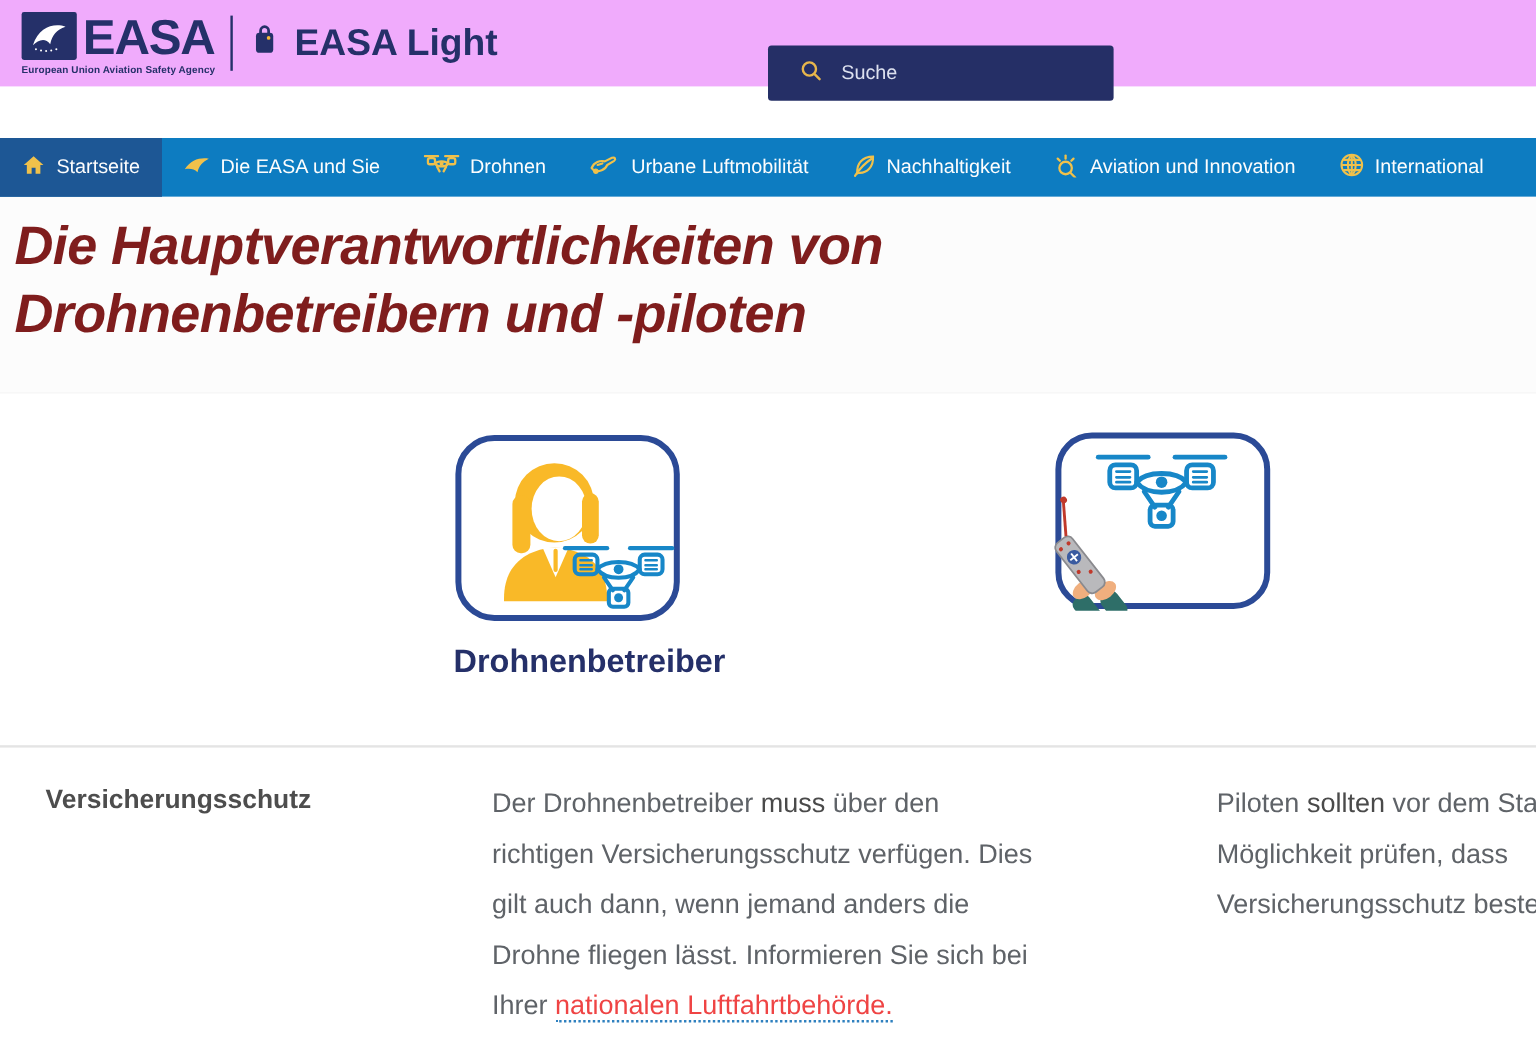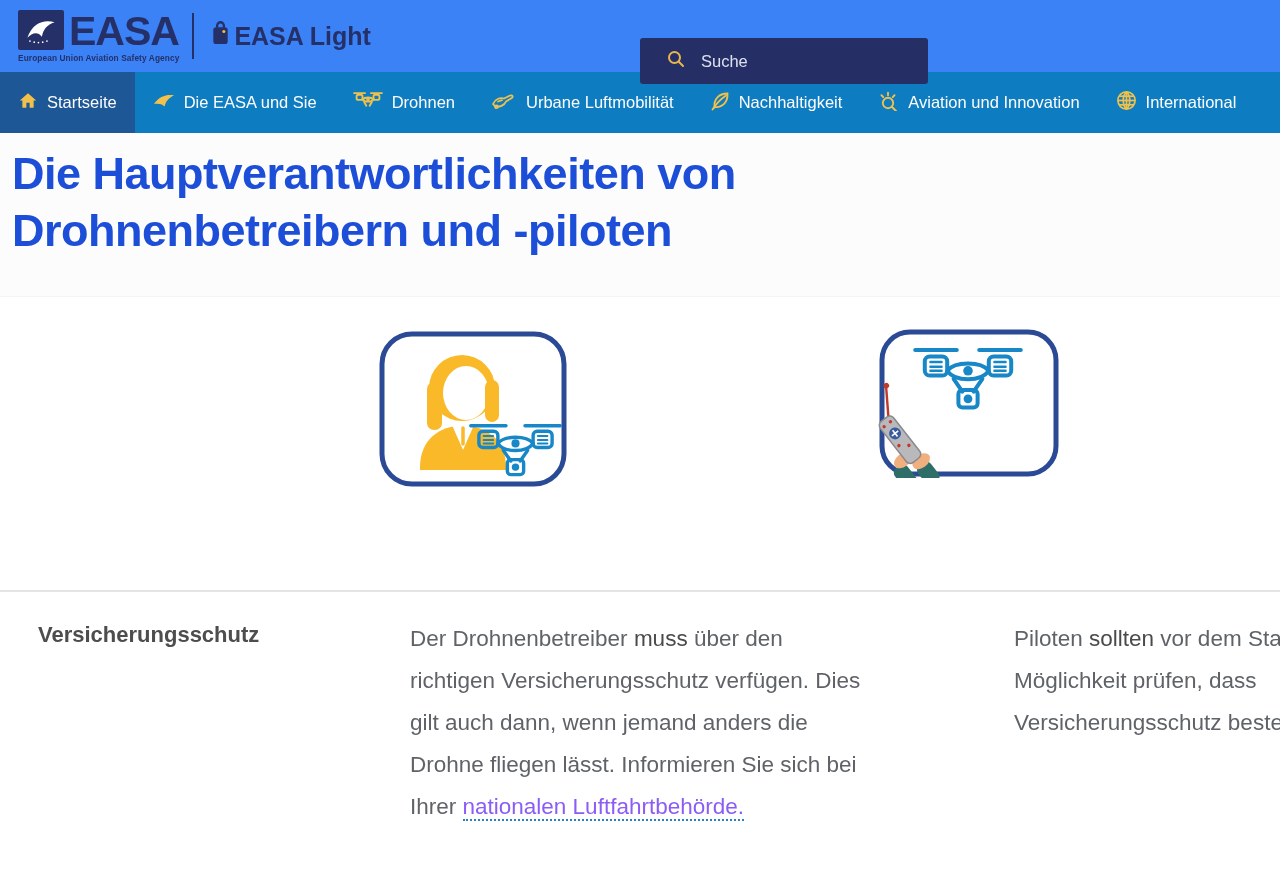--- a/index.html
+++ b/index.html
@@ -1,68 +1,68 @@
 <!DOCTYPE html>
 <html><head>
 <meta charset="utf-8">
 <style>
   * { margin:0; padding:0; box-sizing:border-box; }
   html,body { width:1280px; height:877px; overflow:hidden; background:#fff;
               font-family:"Liberation Sans", sans-serif; }
 
   
-  .header { position:relative; height:72px; background:#3b82f6;
+  .header { position:relative; height:72px; background:#f0abfc;
             display:flex; align-items:center; }
   .logo-block { margin-left:18px; display:flex; flex-direction:column; cursor:pointer; }
   .logo-row { display:flex; align-items:flex-end; gap:5px; }
   .logo-square { width:46px; height:40px; background:#253069; border-radius:2px;
                  display:flex; align-items:center; justify-content:center; }
   .logo-word { font-size:41px; font-weight:800; color:#253069; line-height:0.86;
                letter-spacing:-1px; }
   .logo-tagline { font-size:8.3px; font-weight:700; color:#253069; margin-top:3px;
                   letter-spacing:0.1px;text-align:right; }
   .v-divider { width:2px; height:46px; background:#253069; margin:0 15px 0 13px; }
-  .product { display:flex; align-items:center; gap:2px; font-size:25px; font-weight:700;
+  .product { display:flex; align-items:center; gap:13px; font-size:31px; font-weight:700;
              color:#253069; cursor:pointer; }
   .search-box { position:absolute; left:640px; top:10px; width:288px; height:46px;
                 background:#252F66; border-radius:3px; display:flex; align-items:center;
                 padding-left:27px; gap:16px; cursor:text;margin-top:28px; }
   .search-text { color:#DDE1EF; font-size:16.5px; }
 
   
-  .nav { height:61px; background:#0D7CC1; display:flex; align-items:stretch; }
+  .nav { height:49px; background:#0D7CC1; display:flex; align-items:stretch;margin-top:43px; }
   .nav-item { display:flex; align-items:center; gap:9px; padding:0 18px;
               color:#FDFDFD; font-size:16.5px; cursor:pointer; white-space:nowrap; }
   .nav-item.active { background:#1D5795; }
   .nav-item svg { flex:0 0 auto; }
 
   
   .title-section { height:164px; background:#FCFCFC; padding:13px 12px 0 12px;
                    border-bottom:1px solid #F4F4F4; }
-  .page-title { font-size:45px; font-weight:700; color:#1d4ed8; line-height:1.26;
-                letter-spacing:-0.5px; max-width:940px; }
+  .page-title { font-size:45px; font-weight:700; color:#7f1d1d; line-height:1.26;
+                letter-spacing:-0.5px; max-width:940px;font-style:italic; }
 
   
   .icons-section { position:relative; height:295px; background:#fff;
                    border-bottom:2px solid #E4E4E4; }
   .tile { position:absolute; }
   .tile-label { position:absolute; text-align:center; font-size:27px; font-weight:700;
                 color:#253069; }
   .label-operator { left:378px; top:208px; width:190px; }
   .label-pilot    { left:878px; top:204px; width:252px; }
 
   
   .table-section { display:grid; grid-template-columns:373px 567px 340px;
                    height:285px; overflow:hidden; background:#fff;gap:37px; }
   .row-label { padding:30px 0 0 38px; font-size:22px; font-weight:700; color:#4D4D4D; }
   .cell { padding-top:26px; font-size:22.5px; line-height:42px; color:#5F6368; }
   .cell-operator-inner { width:462px; }
   .cell-pilot-inner { width:340px; }
   .b { font-weight:400; color:#4A4A4A; }
-  .link { color:#8b5cf6; text-decoration:none; border-bottom:2px dotted #2E80BF;
+  .link { color:#ef4444; text-decoration:none; border-bottom:2px dotted #2E80BF;
           cursor:pointer; }
 </style>
 </head>
 <body>
 
 <svg width="0" height="0" style="position:absolute">
   <defs>
     <symbol id="drone" viewBox="0 0 140 90">
       <g fill="none" stroke="#1787C8" stroke-width="5" stroke-linecap="round" stroke-linejoin="round">
         <path d="M4 10 H56"></path>
@@ -251,20 +251,21 @@
         <circle cx="8" cy="-36" r="1.7" fill="#C0392B"></circle>
         <circle cx="16" cy="-36" r="1.7" fill="#C0392B"></circle>
         <circle cx="8" cy="-12" r="1.7" fill="#C0392B"></circle>
         <circle cx="16" cy="-6" r="1.7" fill="#C0392B"></circle>
         <line x1="18" y1="-42" x2="34" y2="-66" stroke="#C0392B" stroke-width="2.4"></line>
         <circle cx="35" cy="-67" r="2.8" fill="#C0392B"></circle>
       </g>
     </svg>
   </div>
 
+  <div class="tile-label label-operator">Drohnenbetreiber</div>
 </div>
 
 <div class="table-section">
   <div class="row-label">Versicherungsschutz</div>
 
   <div class="cell">
     <div class="cell-operator-inner">
       <span>Der Drohnenbetreiber </span><span class="b">muss</span><span> über den richtigen Versicherungsschutz verfügen. Dies gilt auch dann, wenn jemand anders die Drohne fliegen lässt. Informieren Sie sich bei Ihrer </span><a class="link">nationalen Luftfahrtbehörde.</a>
     </div>
   </div>

